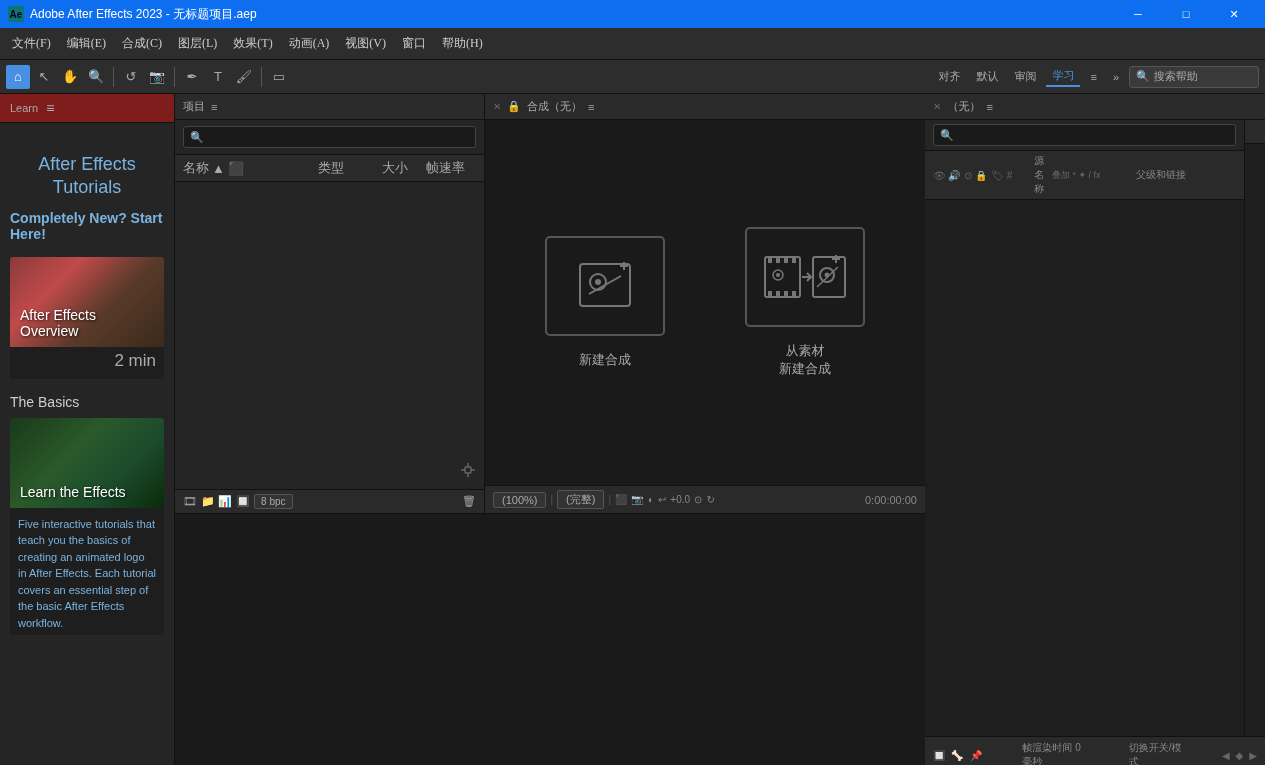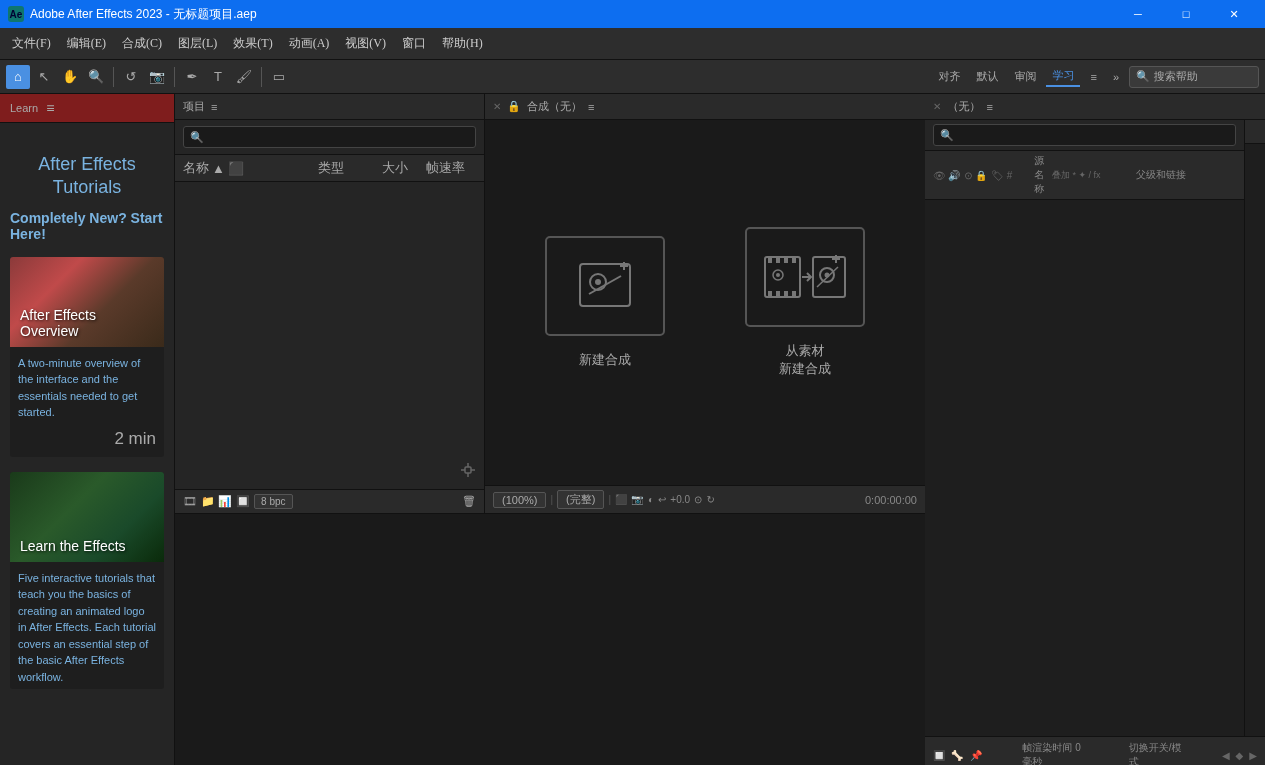--- a/index.html
+++ b/index.html
@@ -453,24 +453,24 @@
       <span class="menu-icon">≡</span>
     </div>
     <div class="learn-content">
       <div class="tutorials-title">After Effects Tutorials</div>
       <div class="start-here">Completely New? Start Here!</div>
 
       <div class="tutorial-card">
         <div class="tutorial-thumbnail thumbnail-overview">
           <span class="thumbnail-label">After Effects Overview</span>
         </div>
-        <div class="tutorial-desc">A two-minute overview of the interface and the essentials needed to get started.</div>
         <div class="tutorial-duration">2 min</div>
       </div>
 
+      <div class="section-title">The Basics</div>
 
       <div class="tutorial-card">
         <div class="tutorial-thumbnail thumbnail-basics">
           <span class="thumbnail-label">Learn the Effects</span>
         </div>
         <div class="tutorial-desc">Five interactive tutorials that teach you the basics of creating an animated logo in After Effects. Each tutorial covers an essential step of the basic After Effects workflow.</div>
       </div>
     </div>
   </div>
 

